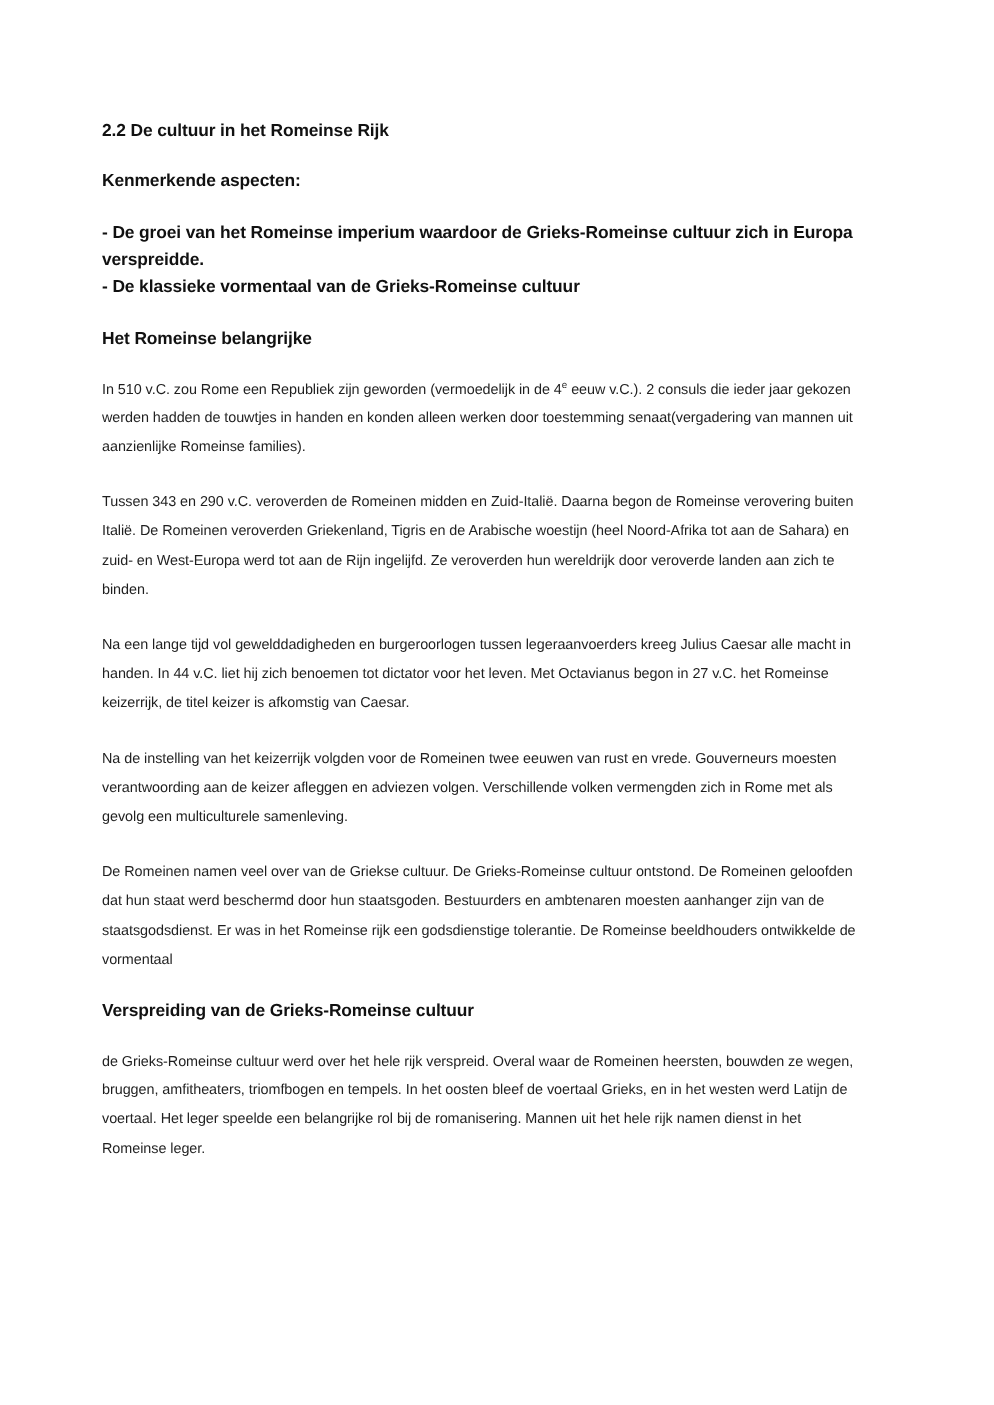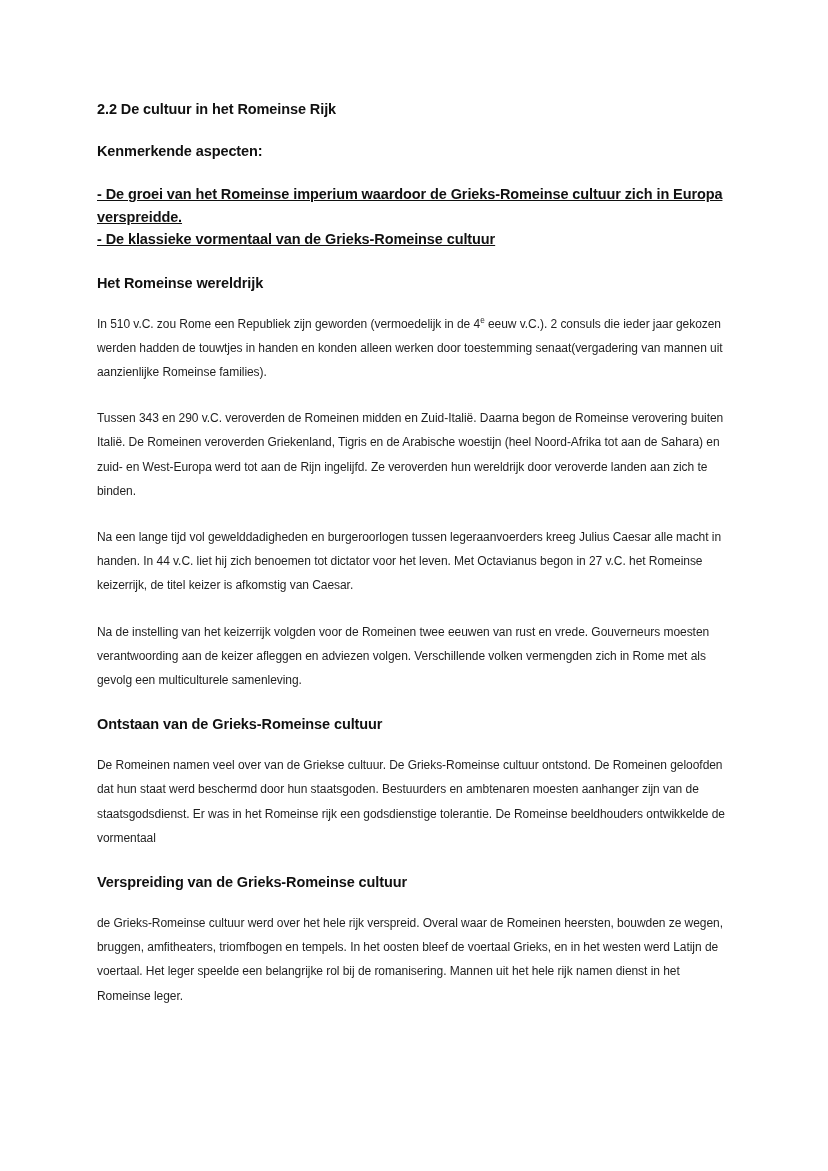--- a/index.html
+++ b/index.html
@@ -16,21 +16,21 @@
     overflow: hidden;
   }
   .page {
     position: relative;
     width: 828px;
     height: 1171px;
     background: #ffffff;
   }
   .content {
     position: absolute;
-    left: 97px;
+    left: 85px;
     top: 99px;
     width: 634px;
   }
   h2.doc-heading,
   h3.doc-heading {
     font-size: 14.5px;
     font-weight: bold;
     line-height: 20px;
     margin: 0;
     letter-spacing: -0.1px;
@@ -45,21 +45,20 @@
     margin: 0;
     color: #1f1f1f;
     letter-spacing: -0.05px;
   }
   .bullet-block {
     font-size: 14.5px;
     font-weight: bold;
     line-height: 22.5px;
     color: #111111;
     letter-spacing: -0.1px;
-    text-decoration: underline;
   }
   .bullet-line {
     margin: 0;
   }
   .heading-gap {
     margin-bottom: 19px;
   }
   sup {
     font-size: 0.68em;
     vertical-align: super;
@@ -79,39 +78,36 @@
     <div class="block">
       <h3 class="doc-heading">Kenmerkende aspecten:</h3>
     </div>
 
     <div class="block bullet-block">
       <div class="bullet-line">- De groei van het Romeinse imperium waardoor de Grieks-Romeinse cultuur zich in Europa verspreidde.</div>
       <div class="bullet-line">- De klassieke vormentaal van de Grieks-Romeinse cultuur</div>
     </div>
 
     <div class="heading-gap">
-      <h3 class="doc-heading">Het Romeinse wereldrijk</h3>
+      <h3 class="doc-heading">Het Romeinse belangrijke</h3>
     </div>
     <div class="block">
       <p class="body-text"><span>In 510 v.C. zou Rome een Republiek zijn geworden (vermoedelijk in de 4</span><sup>e</sup><span> eeuw v.C.). 2 consuls die ieder jaar gekozen werden hadden de touwtjes in handen en konden alleen werken door toestemming senaat(vergadering van mannen uit aanzienlijke Romeinse families).</span></p>
     </div>
     <div class="block">
       <p class="body-text">Tussen 343 en 290 v.C. veroverden de Romeinen midden en Zuid-Italië. Daarna begon de Romeinse verovering buiten Italië. De Romeinen veroverden Griekenland, Tigris en de Arabische woestijn (heel Noord-Afrika tot aan de Sahara) en zuid- en West-Europa werd tot aan de Rijn ingelijfd. Ze veroverden hun wereldrijk door veroverde landen aan zich te binden.</p>
     </div>
 
     <div class="block">
       <p class="body-text">Na een lange tijd vol gewelddadigheden en burgeroorlogen tussen legeraanvoerders kreeg Julius Caesar alle macht in handen. In 44 v.C. liet hij zich benoemen tot dictator voor het leven. Met Octavianus begon in 27 v.C. het Romeinse keizerrijk, de titel keizer is afkomstig van Caesar.</p>
     </div>
     <div class="block">
       <p class="body-text">Na de instelling van het keizerrijk volgden voor de Romeinen twee eeuwen van rust en vrede. Gouverneurs moesten verantwoording aan de keizer afleggen en adviezen volgen. Verschillende volken vermengden zich in Rome met als gevolg een multiculturele samenleving.</p>
     </div>
 
-    <div class="heading-gap">
-      <h3 class="doc-heading">Ontstaan van de Grieks-Romeinse cultuur</h3>
-    </div>
     <div class="block">
       <p class="body-text">De Romeinen namen veel over van de Griekse cultuur. De Grieks-Romeinse cultuur ontstond. De Romeinen geloofden dat hun staat werd beschermd door hun staatsgoden. Bestuurders en ambtenaren moesten aanhanger zijn van de staatsgodsdienst. Er was in het Romeinse rijk een godsdienstige tolerantie. De Romeinse beeldhouders ontwikkelde de vormentaal</p>
     </div>
 
     <div class="heading-gap">
       <h3 class="doc-heading">Verspreiding van de Grieks-Romeinse cultuur</h3>
     </div>
     <div class="block">
       <p class="body-text">de Grieks-Romeinse cultuur werd over het hele rijk verspreid. Overal waar de Romeinen heersten, bouwden ze wegen, bruggen, amfitheaters, triomfbogen en tempels. In het oosten bleef de voertaal Grieks, en in het westen werd Latijn de voertaal. Het leger speelde een belangrijke rol bij de romanisering. Mannen uit het hele rijk namen dienst in het Romeinse leger.</p>
     </div>

